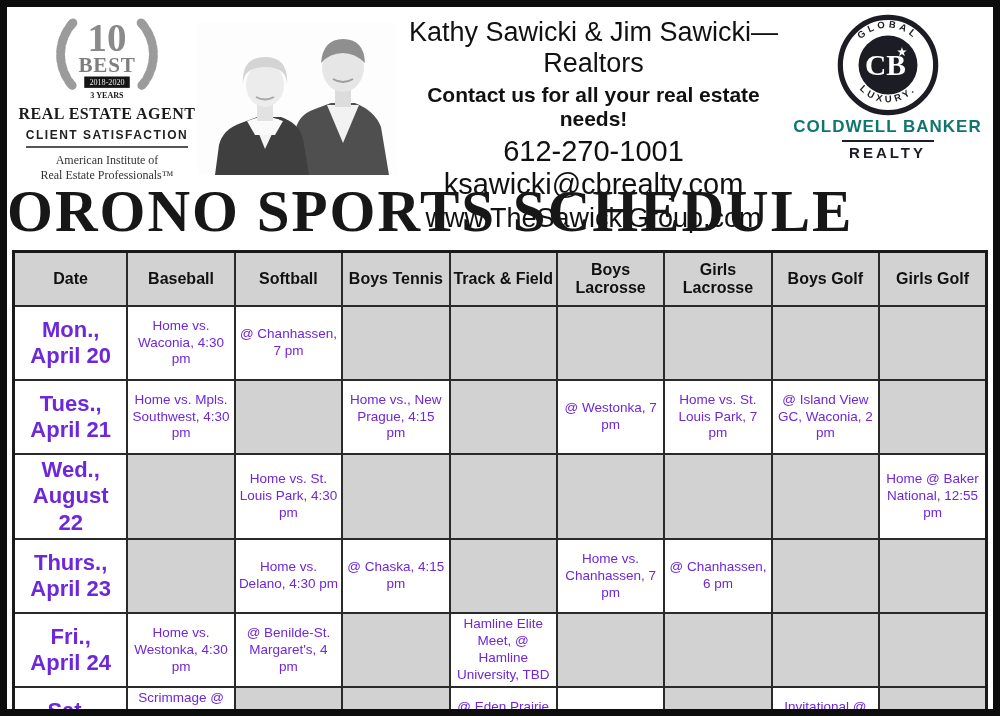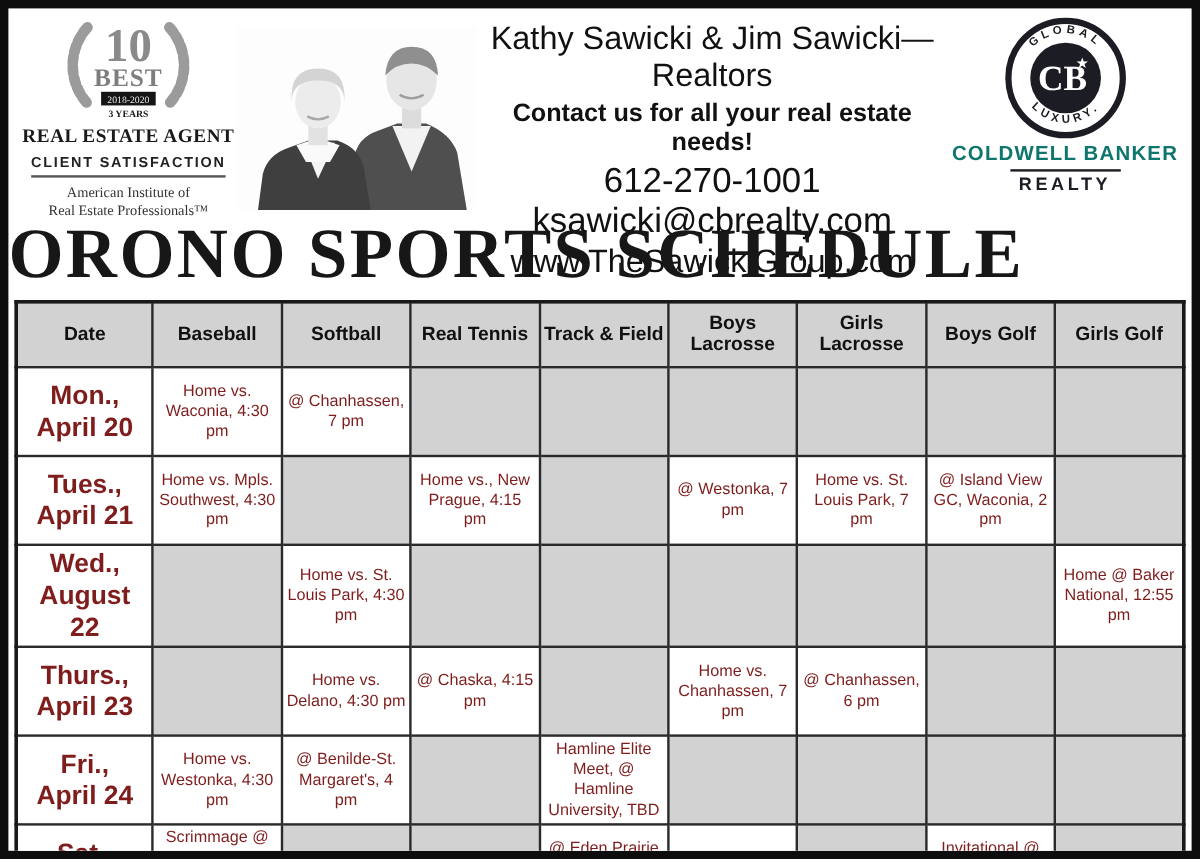--- a/index.html
+++ b/index.html
@@ -32,21 +32,21 @@
     margin:0; padding:2px 0 4px; letter-spacing:2px; flex:none;
   }
   
   .table-wrap {flex:1; padding:0 5px 5px; box-sizing:border-box;}
   table.schedule {width:100%; height:100%; border-collapse:collapse; table-layout:fixed; border:3px solid #1a1a1a;}
   table.schedule th {
     background:#d2d2d2; border:2px solid #2a2a2a; font-size:16px; font-weight:bold;
     color:#111; padding:8px 1px; height:20px;
   }
   table.schedule td {
-    border:2px solid #2a2a2a; font-size:13.5px; line-height:1.25; color:#7f1d1d;
+    border:2px solid #2a2a2a; font-size:13.5px; line-height:1.25; color:#6d28d9;
     text-align:center; vertical-align:middle; padding:2px 3px; height:68px; background:#fff;
   }
   table.schedule td.empty {background:#d2d2d2;}
   table.schedule td.date {font-weight:bold; font-size:22px; line-height:1.2; background:#fff;}
   table.schedule col.datecol {width:11.7%;}
 </style>
 </head>
 <body>
 
 <div class="frame">
@@ -143,21 +143,21 @@
           <col>
           <col>
           <col>
           <col>
         </colgroup>
       <thead>
           <tr>
             <th>Date</th>
             <th>Baseball</th>
             <th>Softball</th>
-            <th>Real Tennis</th>
+            <th>Boys Tennis</th>
             <th>Track &amp; Field</th>
             <th>Boys Lacrosse</th>
             <th>Girls Lacrosse</th>
             <th>Boys Golf</th>
             <th>Girls Golf</th>
           </tr>
         </thead>
       <tbody>
           <tr>
             <td class="date">

